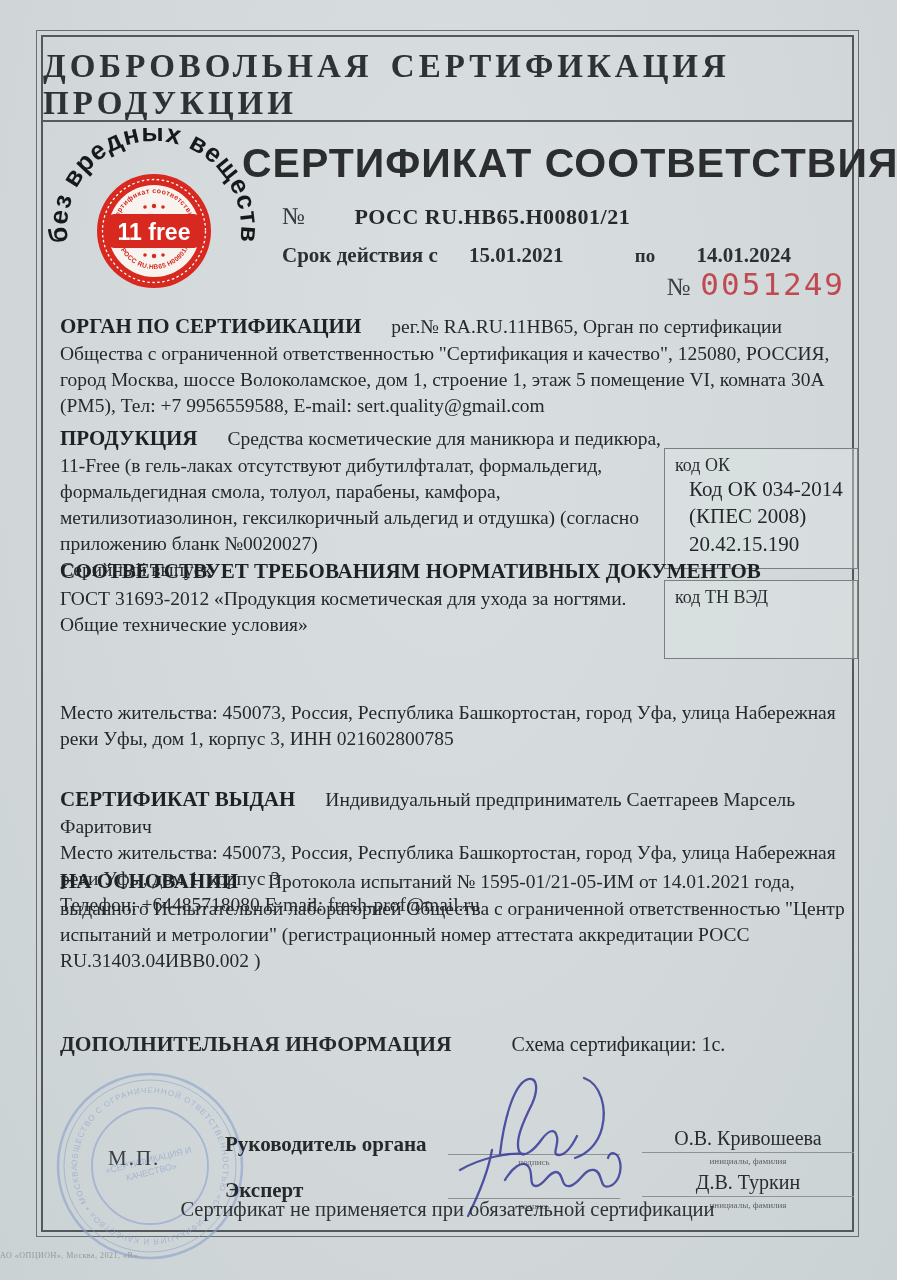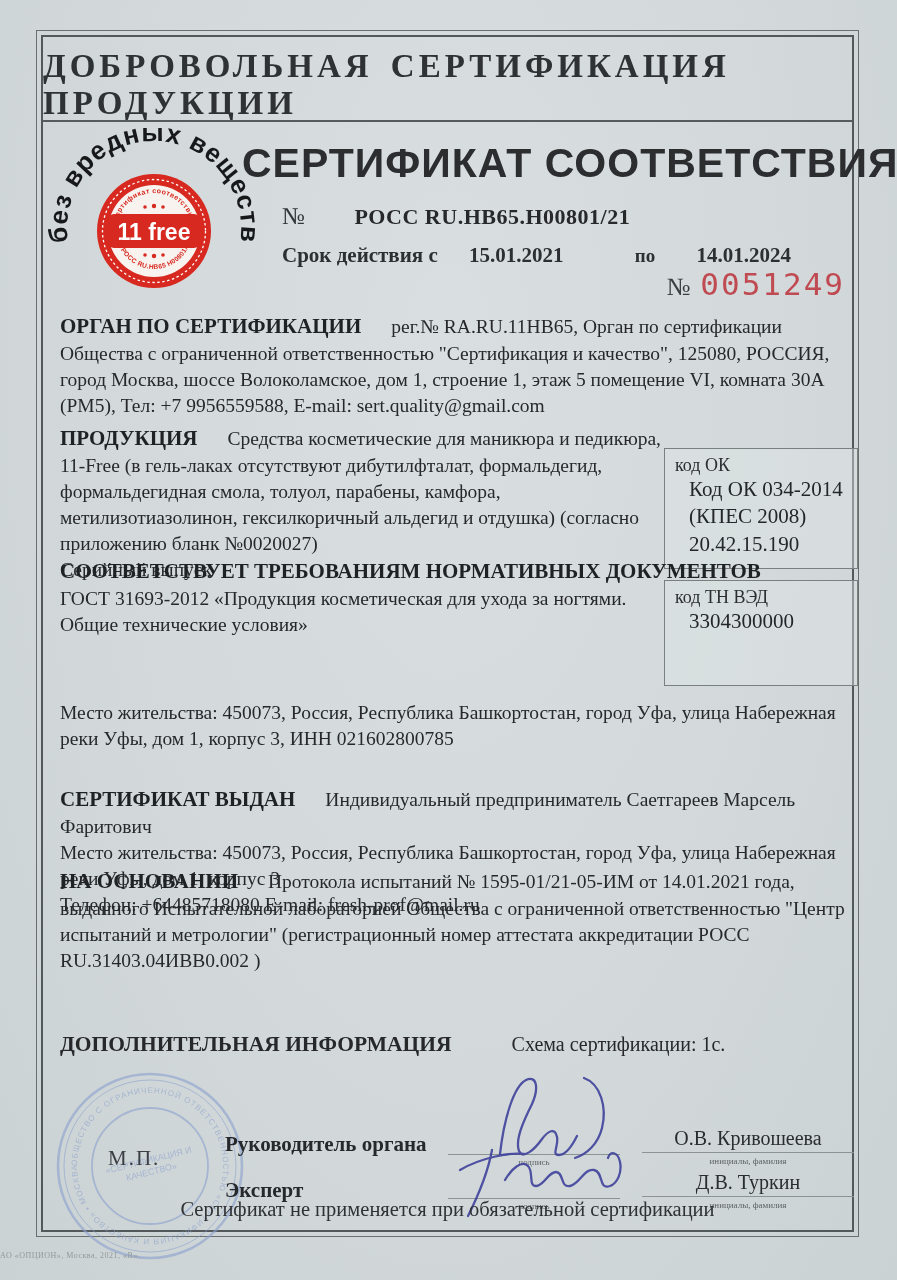--- a/index.html
+++ b/index.html
@@ -135,21 +135,20 @@
 
   <div class="sec" style="top:558px;width:800px;">
     <p>
         <span class="h block">СООТВЕТСТВУЕТ ТРЕБОВАНИЯМ НОРМАТИВНЫХ ДОКУМЕНТОВ</span>
       </p>
     <p class="t" style="width:595px;">ГОСТ 31693-2012   «Продукция косметическая для ухода за ногтями. Общие технические условия»</p>
   </div>
 
   <div class="codebox" style="top:580px;padding-bottom:50px;">
     <div class="lbl">код ТН ВЭД</div>
-    <div class="line">3304300000</div>
   </div>
 
   <div class="sec" style="top:700px;width:795px;">
     <p class="t">Место жительства: 450073, Россия, Республика Башкортостан, город Уфа, улица Набережная реки Уфы, дом 1, корпус 3, ИНН 021602800785</p>
   </div>
 
   <div class="sec" style="top:786px;width:795px;">
     <p><span class="h">СЕРТИФИКАТ ВЫДАН</span><span class="t">Индивидуальный предприниматель Саетгареев Марсель Фаритович</span></p>
     <p class="t">Место жительства: 450073, Россия, Республика Башкортостан, город Уфа, улица Набережная реки Уфы, дом 1, корпус 3</p>
     <p class="t">Телефон: +64485718080 E-mail: fresh-prof@mail.ru</p>

